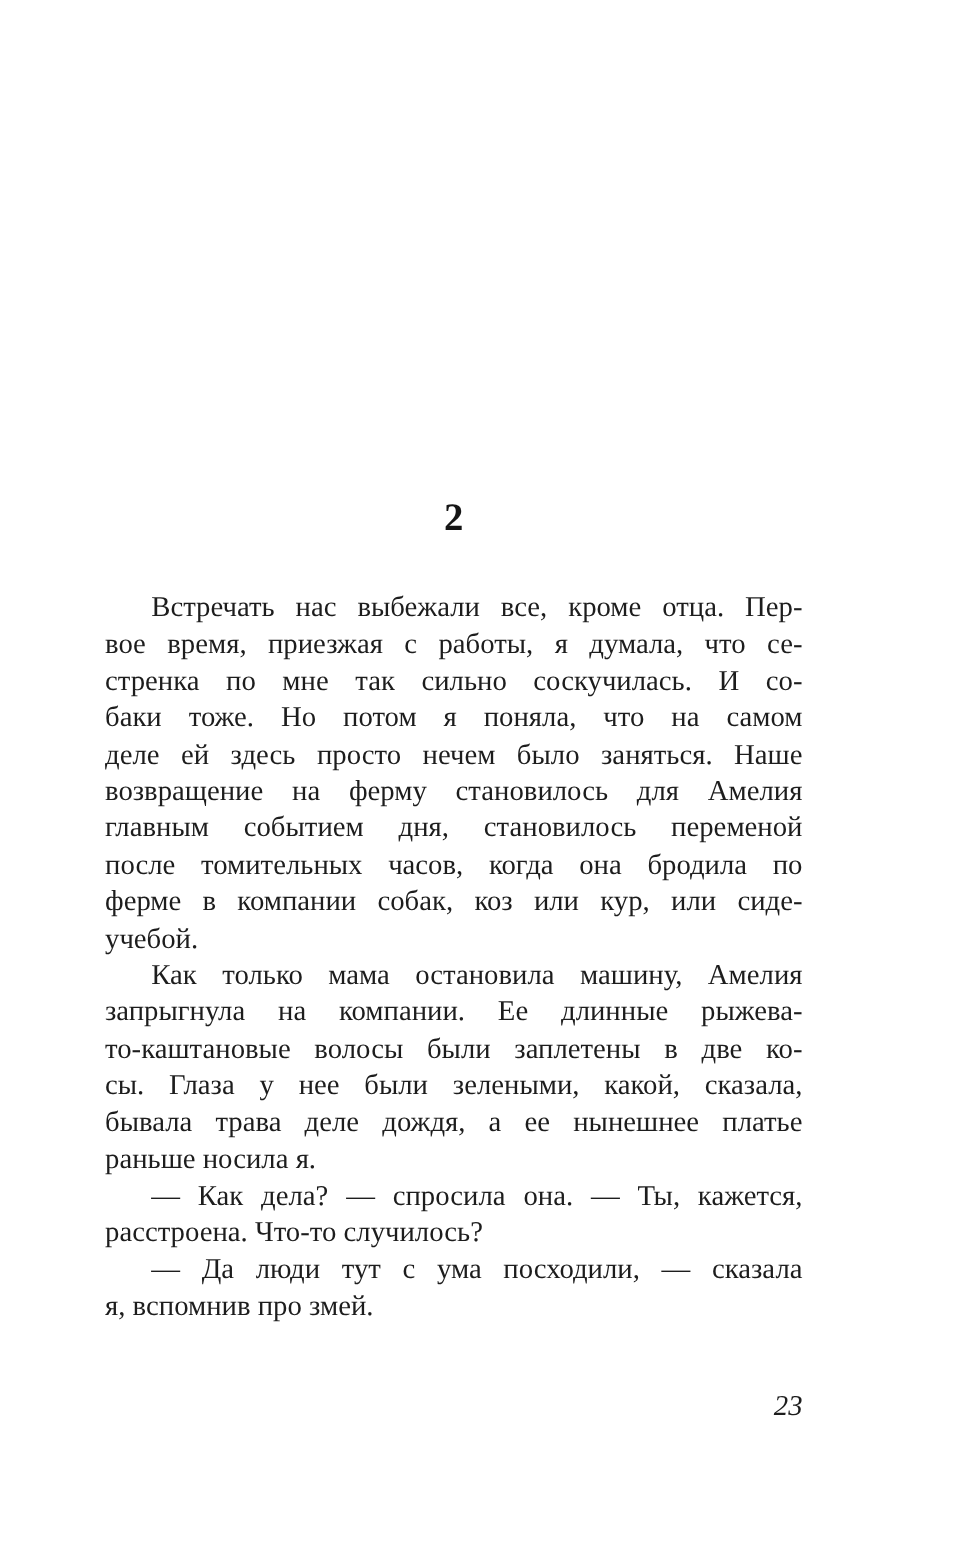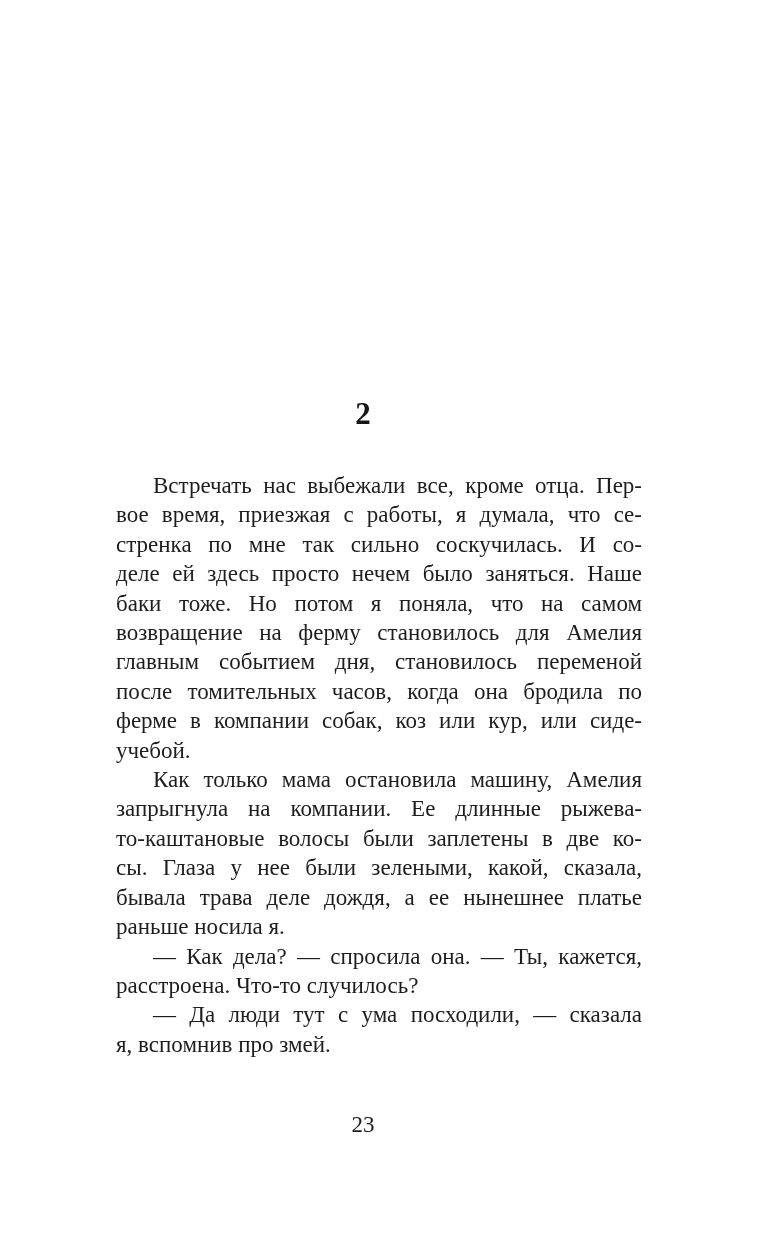--- a/index.html
+++ b/index.html
@@ -31,51 +31,51 @@
     top: 471px;
     left: 84px;
     width: 558px;
     font-size: 23px;
     line-height: 29.4px;
   }
   .line {
     text-align: justify;
     text-align-last: justify;
     white-space: normal;
-    margin-left: 32px;
   }
   .line.indent {
     text-indent: 37px;
   }
   .line.last {
     text-align-last: left;
   }
   .page-number {
     position: absolute;
     top: 1110px;
     left: 84px;
     width: 558px;
-    text-align: center;
+    text-align: right;
+    font-style: italic;
     font-size: 23px;
     line-height: 30px;
     color: #1d1d1d;
   }
 </style>
 </head>
 <body>
 
 <div class="page" style="background: rgb(255, 255, 255); color: rgb(29, 29, 29);">
   <div class="chapter-number">2</div>
 
   <div class="body-text">
       <div class="line indent">Встречать нас выбежали все, кроме отца. Пер-</div>
       <div class="line">вое время, приезжая с работы, я думала, что се-</div>
       <div class="line">стренка по мне так сильно соскучилась. И со-</div>
+      <div class="line">баки тоже. Но потом я поняла, что на самом</div>
       <div class="line">деле ей здесь просто нечем было заняться. Наше</div>
-      <div class="line">баки тоже. Но потом я поняла, что на самом</div>
       <div class="line">возвращение на ферму становилось для Амелия</div>
       <div class="line">главным событием дня, становилось переменой</div>
       <div class="line">после томительных часов, когда она бродила по</div>
       <div class="line">ферме в компании собак, коз или кур, или сиде-</div>
       <div class="line last">учебой.</div>
       <div class="line indent">Как только мама остановила машину, Амелия</div>
       <div class="line">запрыгнула на компании. Ее длинные рыжева-</div>
       <div class="line">то-каштановые волосы были заплетены в две ко-</div>
       <div class="line">сы. Глаза у нее были зелеными, какой, сказала,</div>
       <div class="line">бывала трава деле дождя, а ее нынешнее платье</div>

